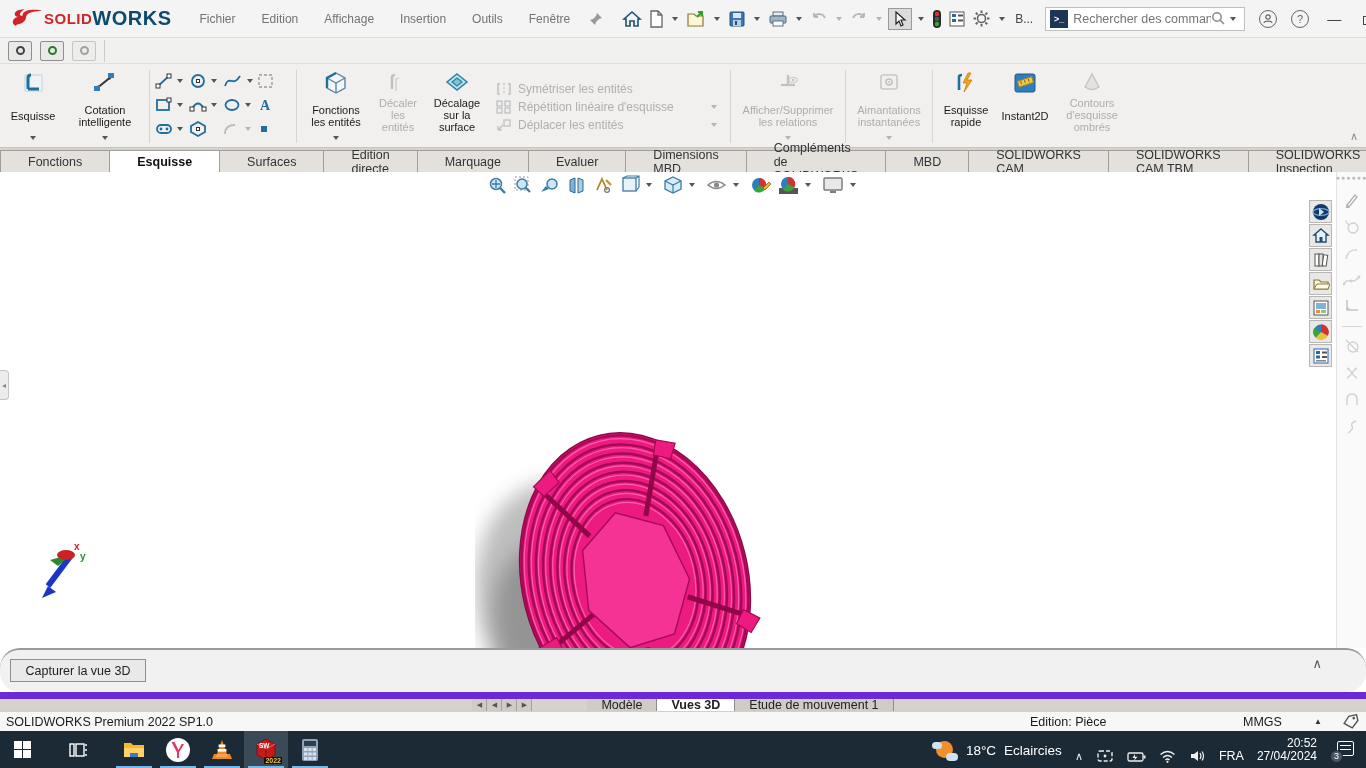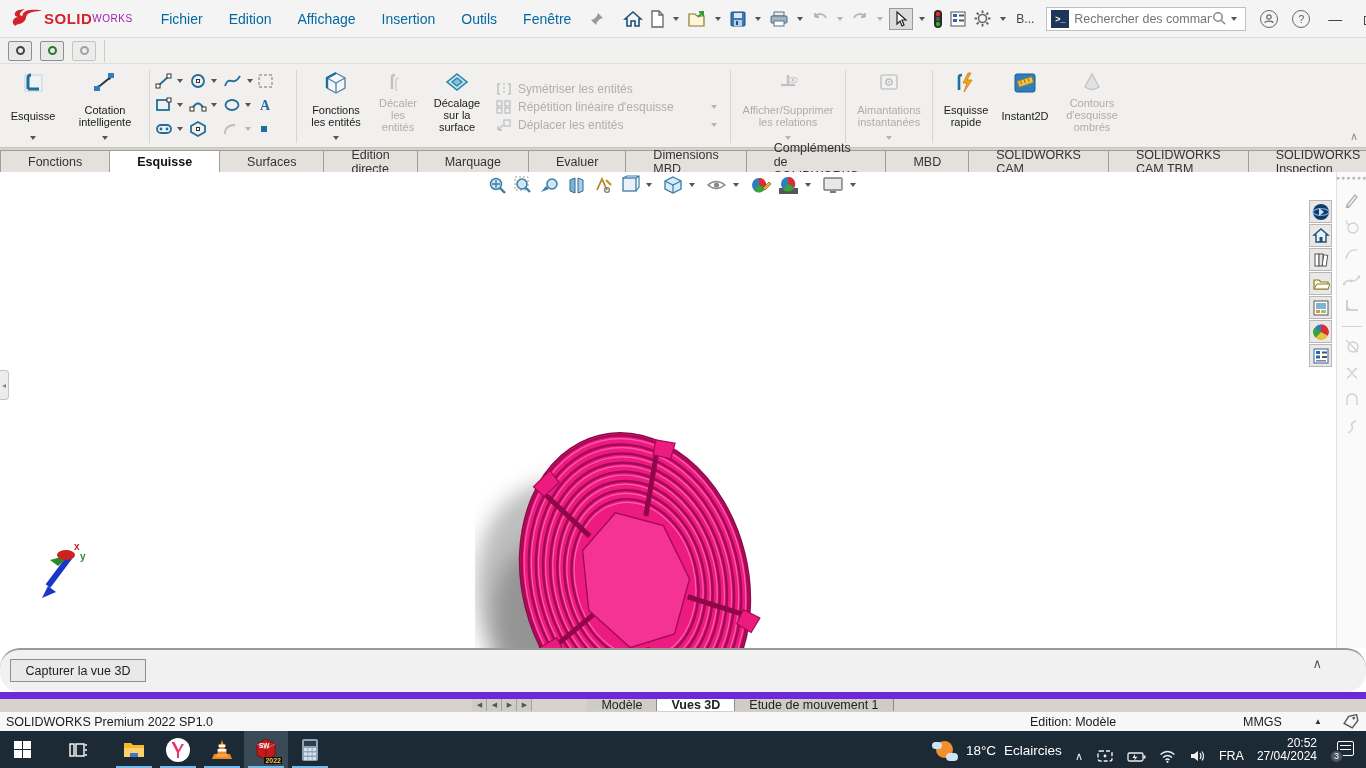--- a/index.html
+++ b/index.html
@@ -4,22 +4,22 @@
 <style>
   * { margin:0; padding:0; box-sizing:border-box; }
   html,body { width:1366px; height:768px; overflow:hidden; }
   body { font-family:"Liberation Sans", sans-serif; font-size:12px; color:#222; background:#fff; }
   .screen { position:relative; width:1366px; height:768px; }
 
   
   .titlebar { position:absolute; left:0; top:0; width:1366px; height:38px; background:#f4f4f4; border-bottom:1px solid #dcdcdc; display:flex; align-items:center; }
   .logo { display:flex; align-items:center; margin-left:10px; }
   .logo-bold { color:#d2232a; font-weight:bold; font-size:15px; letter-spacing:.5px; }
-  .logo-light { color:#a21caf; font-weight:normal; font-size:10px; letter-spacing:.5px; }
-  .menus { display:flex; margin-left:28px; gap:26px; font-size:14px; color:#0369a1; }
+  .logo-light { color:#0c4a6e; font-weight:bold; font-size:20px; letter-spacing:.5px; }
+  .menus { display:flex; margin-left:28px; gap:26px; font-size:12px; color:#737373; }
   .menus span { cursor:default; }
   .pin { margin-left:18px; color:#8a8a8a; }
   .qat { display:flex; align-items:center; margin-left:16px; gap:2px; }
   .qat-btn { display:flex; align-items:center; padding:3px 2px; border-radius:2px; }
   .dd { width:0; height:0; border-left:3px solid transparent; border-right:3px solid transparent; border-top:4px solid #555; margin:0 4px; }
   .dd.dis { border-top-color:#b5b5b5; }
   .sel-box { border:1px solid #9a9a9a; background:#dcdcdc; padding:2px 4px; display:flex; align-items:center; }
   .overflow-b { color:#444; font-size:12px; margin:0 4px; }
   .searchbox { display:flex; align-items:center; border:1px solid #c0c0c0; background:#fff; height:24px; margin-left:8px; padding:0 4px; }
   .search-chip { width:18px; height:18px; background:#1d3557; color:#fff; font-size:9px; display:flex; align-items:center; justify-content:center; margin-right:5px; font-weight:bold; }
@@ -820,21 +820,21 @@
       <span class="nav-btn">▶</span>
       <span class="nav-btn">▶</span>
     </span>
     <span class="dtab" style="margin-left:55px">Modèle</span>
     <span class="dtab active">Vues 3D</span>
     <span class="dtab">Etude de mouvement 1</span>
   </div>
 
   <div class="statusbar">
     <span class="sb-left">SOLIDWORKS Premium 2022 SP1.0</span>
-    <span class="sb-edition">Edition: Modèle</span>
+    <span class="sb-edition">Edition: Pièce</span>
     <span class="sb-units">MMGS</span>
     <span class="sb-up">▲</span>
     <span class="sb-tag">
       <svg width="18" height="15" viewBox="0 0 18 15">
           <path d="M2 8 L8 2 L16 2 L16 8 L9 14 Z" fill="none" stroke="#555" stroke-width="1.4" transform="rotate(-12 9 8)"></path>
           <circle cx="12.5" cy="4.8" r="1.3" fill="#555" transform="rotate(-12 9 8)"></circle>
         </svg>
     </span>
   </div>
 

